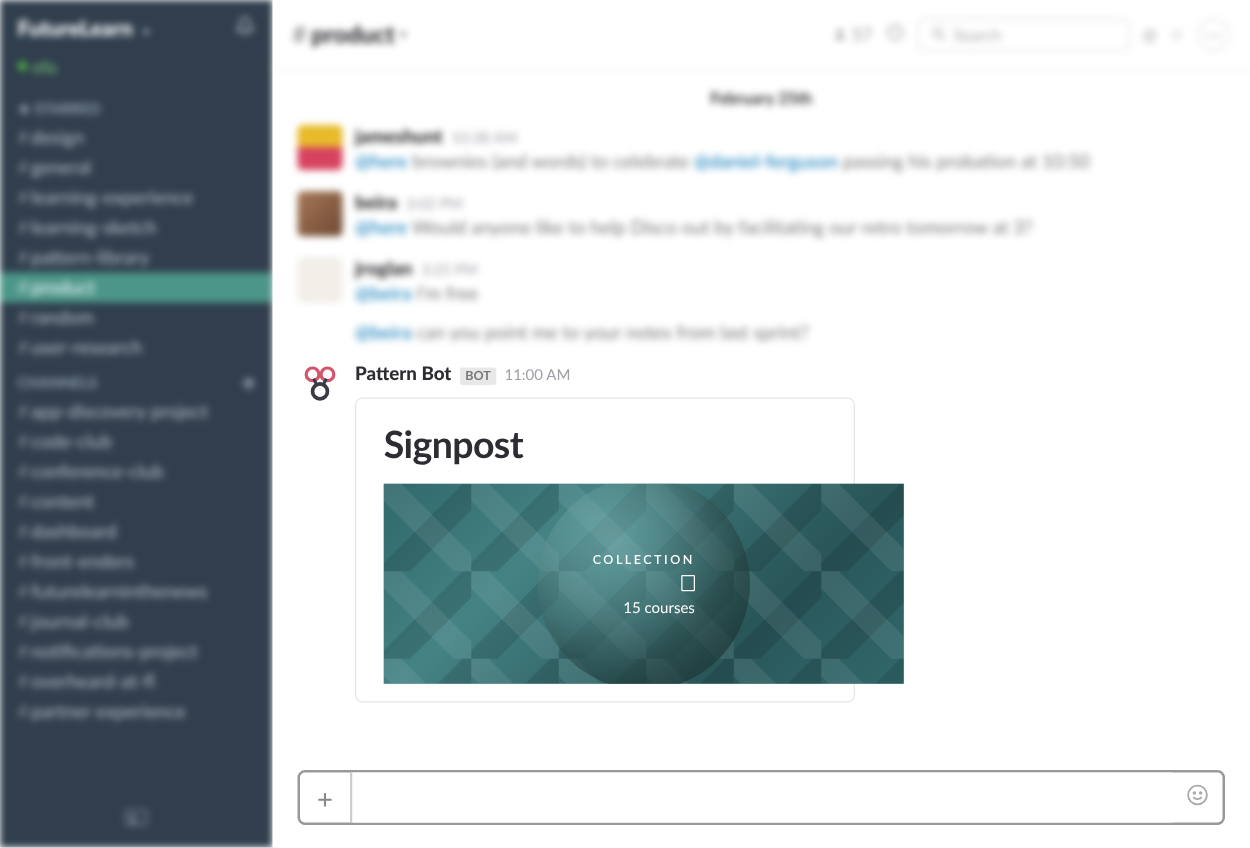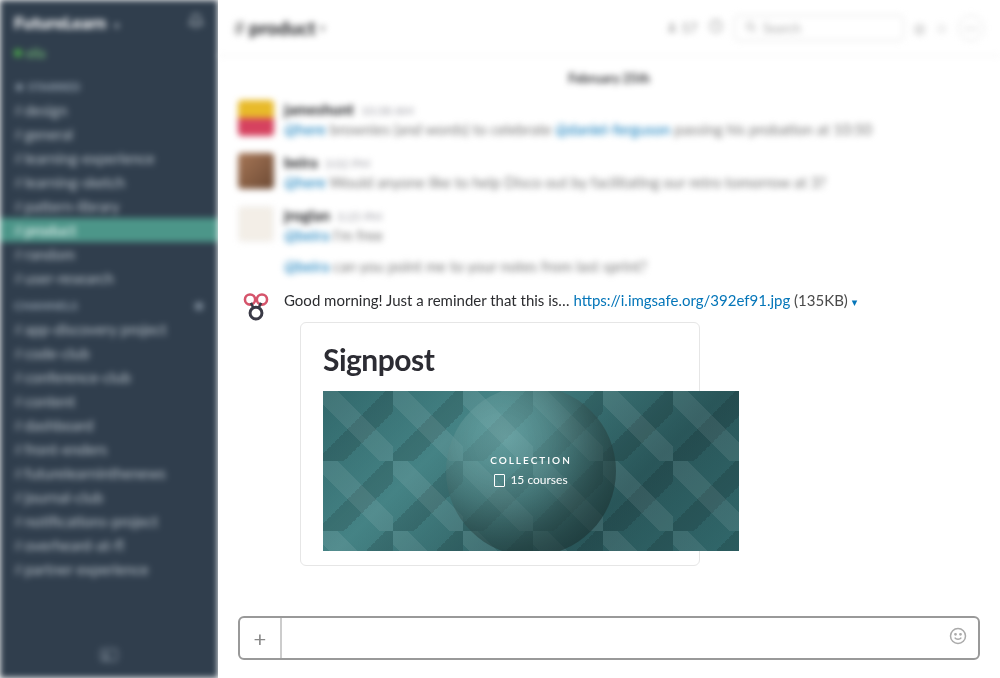--- a/index.html
+++ b/index.html
@@ -57,32 +57,32 @@
     .blurred-msg .msg-text { color: #777; }
     
     .av-1 { background: linear-gradient(to bottom, #e8ba2a 50%, #d6425f 50%); }
     .av-2 { background: linear-gradient(135deg, #a77757, #6d4a34); }
     .av-3 { background: #f3eee7; border: 1px solid #eee; }
     
     
     .bot-avatar { width: 36px; height: 36px; display: flex; align-items: center; justify-content: center; background: #fff; }
     
     
-    .attachment { border: 1px solid #e6e6e6; border-radius: 6px; margin-top: 10px; width: 400px; padding: 18px 0 14px; margin-left: 16px; }
+    .attachment { border: 1px solid #e6e6e6; border-radius: 6px; margin-top: 10px; width: 400px; padding: 18px 0 14px; }
     .attachment-title { font-size: 30px; font-weight: 700; color: #2c2c33; padding: 0 22px 14px; letter-spacing: -0.5px; }
     .signpost-img { margin: 0 22px; width: 416px; height: 160px; background: linear-gradient(rgba(35,75,80,0.4), rgba(35,75,80,0.4)), linear-gradient(135deg, #3a7b7d 0%, #5ba8a8 30%, #2d5d5f 70%, #3a7b7d 100%); position: relative; display: flex; flex-direction: column; align-items: center; justify-content: center; color: #fff; overflow: hidden; }
     .signpost-img::before { content: ''; position: absolute; inset: 0; background:
       linear-gradient(45deg, transparent 40%, rgba(255,255,255,0.08) 40%, rgba(255,255,255,0.08) 60%, transparent 60%),
       linear-gradient(-45deg, transparent 35%, rgba(0,0,0,0.12) 35%, rgba(0,0,0,0.12) 55%, transparent 55%);
       background-size: 70px 70px; }
     .signpost-img::after { content: ''; position: absolute; width: 170px; height: 170px; border-radius: 50%; background: radial-gradient(circle at 35% 30%, rgba(140,200,200,0.45), rgba(30,70,70,0.5)); box-shadow: inset -30px -30px 50px rgba(0,0,0,0.3); }
     .signpost-content { position: relative; z-index: 2; text-align: center; }
     .signpost-label { font-size: 10px; letter-spacing: 2px; font-weight: 600; margin-bottom: 6px; }
     .signpost-heading { font-size: 22px; font-weight: 400; margin-bottom: 8px; }
-    .signpost-sub { font-size: 12px; display: flex; align-items: flex-end; justify-content: center; gap: 5px; }
+    .signpost-sub { font-size: 12px; display: flex; align-items: flex-end; justify-content: center; gap: 5px; flex-direction: column; }
     .doc-icon { display: inline-block; width: 11px; height: 13px; border: 1.2px solid #fff; border-radius: 1px; position: relative; }
     
     
     .composer { padding: 10px 20px 18px; }
     .composer-box { border: 2px solid #999; border-radius: 6px; display: flex; align-items: center; height: 44px; }
     .composer-plus { width: 42px; height: 100%; border-right: 2px solid #ccc; display: flex; align-items: center; justify-content: center; font-size: 22px; color: #888; cursor: pointer; }
     .composer-input { flex: 1; border: none; outline: none; padding: 0 12px; font-size: 15px; height: 100%; }
     .composer-emoji { width: 40px; display: flex; align-items: center; justify-content: center; font-size: 18px; color: #aaa; cursor: pointer; }
   </style>
 </head>
@@ -244,25 +244,24 @@
       <div class="message">
         <div class="bot-avatar">
           <svg width="34" height="34" viewBox="0 0 40 40">
             <circle cx="13" cy="10" r="6" fill="none" stroke="#d5546b" stroke-width="3"></circle>
             <circle cx="27" cy="10" r="6" fill="none" stroke="#d5546b" stroke-width="3"></circle>
             <circle cx="20" cy="26" r="7" fill="none" stroke="#3a3a46" stroke-width="3.5"></circle>
             <path d="M14 14 L17 20 M26 14 L23 20" stroke="#3a3a46" stroke-width="3"></path>
           </svg>
         </div>
         <div class="msg-body">
-          <div class="msg-text">
-            <span>Good morning! Just a reminder that this is…</span>
-            <a href="#">https://i.imgsafe.org/392ef91.jpg</a>
-            <span class="size">(135KB)</span>
-            <span class="disclosure">▾</span>
+          <div class="msg-header">
+            <span class="msg-author">Pattern Bot</span>
+            <span class="bot-badge">BOT</span>
+            <span class="msg-time">11:00 AM</span>
           </div>
 
           <div class="attachment">
             <div class="attachment-title">Signpost</div>
             <div class="signpost-img">
               <div class="signpost-content">
                 <div class="signpost-label">COLLECTION</div>
                 <div class="signpost-sub">
                   <span class="doc-icon"></span>
                   <span>15 courses</span>

